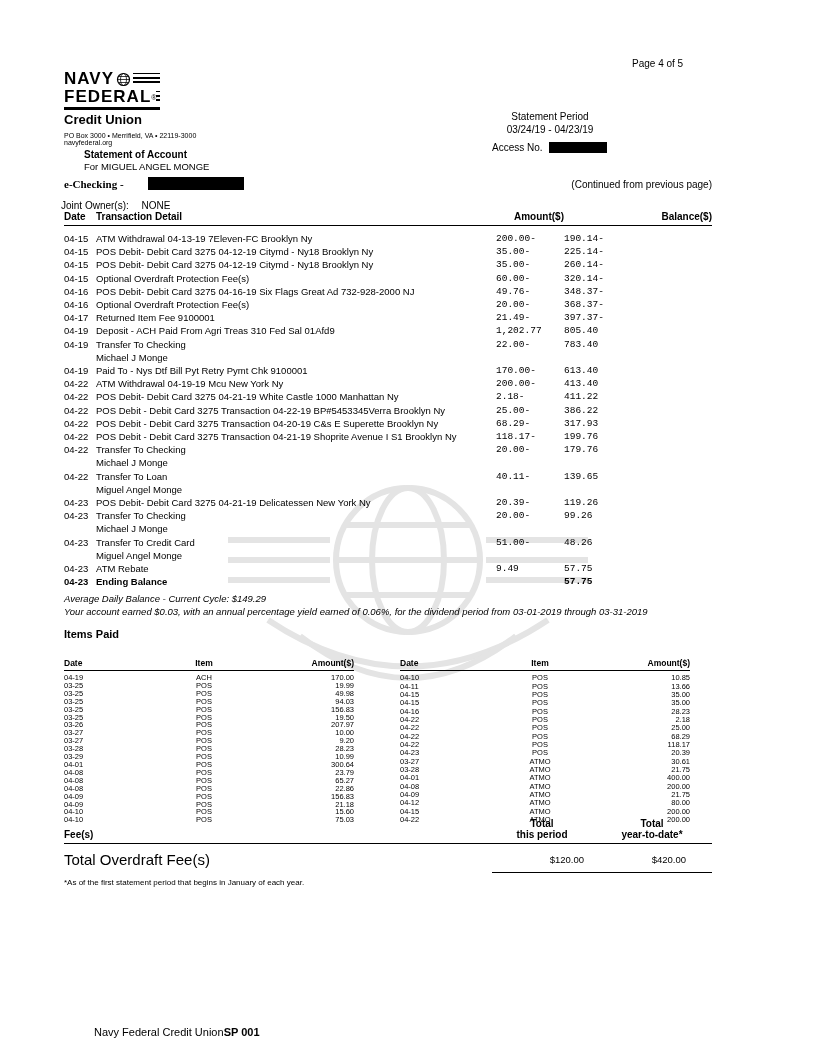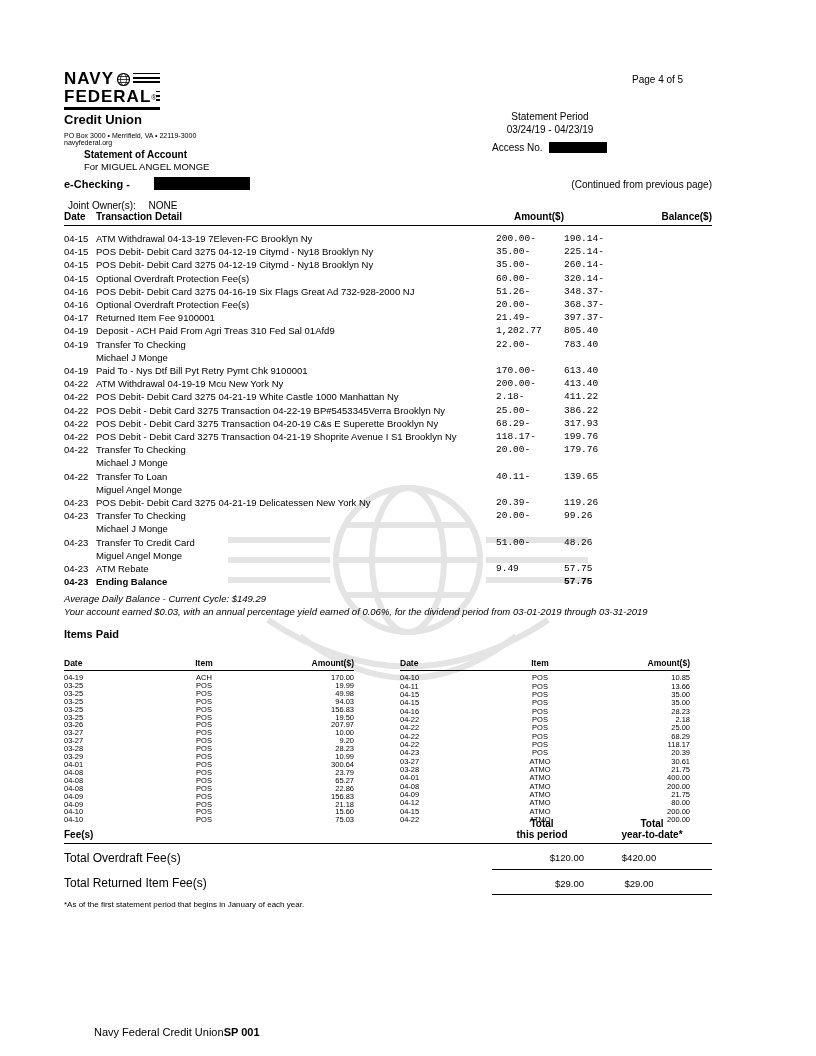--- a/index.html
+++ b/index.html
@@ -3,21 +3,21 @@
 <meta charset="utf-8">
 <style>
   * { margin:0; padding:0; box-sizing:border-box; }
   html, body { background:#fff; }
   .page {
     position:relative; width:816px; height:1056px; background:#fff;
     font-family:"Liberation Sans","DejaVu Sans",sans-serif; color:#000; overflow:hidden;
   }
 
   
-  .page-number { position:absolute; top:58px; left:632px; font-size:10px;margin-top:16px; }
+  .page-number { position:absolute; top:58px; left:632px; font-size:10px; }
 
   
   .logo-block { position:absolute; top:70px; left:64px; width:96px; }
   .logo-row { display:flex; align-items:center; }
   .logo-navy, .logo-federal { font-weight:900; font-size:17px; letter-spacing:1px; line-height:18px; }
   .logo-reg { font-size:7px; vertical-align:top; }
   .logo-globe { display:inline-flex; margin:0 2px; }
   .logo-stripes { flex:1; height:12px; background:repeating-linear-gradient(to bottom,#000 0 1.5px,transparent 1.5px 4.2px); }
   .logo-rule { border-top:3px solid #000; margin:1px 0 2px 0; }
   .logo-cu { font-weight:bold; font-size:13px; }
@@ -29,25 +29,25 @@
   .access-line { position:absolute; top:142px; left:492px; font-size:10px; display:flex; align-items:center; gap:6px; }
   .redact-access { width:58px; height:11px; background:#000; display:inline-block; }
 
   
   .soa { position:absolute; top:149px; left:84px; }
   .soa-title { font-size:10px; font-weight:bold; }
   .soa-name { font-size:9.5px; margin-top:1px; }
 
   
   .section-header { position:absolute; top:177px; left:64px; width:648px; display:flex; justify-content:space-between; align-items:flex-start; }
-  .echecking { font-size:11px; font-weight:bold; display:flex; align-items:center; gap:24px; }
+  .echecking { font-size:11px; font-weight:bold; display:flex; align-items:center; gap:24px;font-family:Liberation Serif, serif; }
   .redact-account { width:96px; height:13px; background:#000; display:inline-block; }
   .continued { font-size:10px; padding-top:2px; }
 
-  .joint-owners { position:absolute; top:200px; left:68px; font-size:10px; }
+  .joint-owners { position:absolute; top:200px; left:61px; font-size:10px; }
   .joint-owners .jo-value { margin-left:10px; }
 
   
   .watermark { position:absolute; top:468px; left:228px; opacity:1; pointer-events:none; }
 
   
   .txn-table { position:absolute; top:211px; left:64px; width:648px; border-collapse:collapse; }
   .txn-table th { font-size:10px; font-weight:bold; text-align:left; border-bottom:1px solid #000; padding:0 0 3px 0; }
   .txn-table th.num { text-align:right; }
   .txn-table td { font-size:9.5px; line-height:13.2px; vertical-align:top; white-space:nowrap; }
@@ -70,23 +70,23 @@
   .items-table td.c { text-align:center; }
   .items-table td.r { text-align:right; }
   .items-table tbody tr:first-of-type td { padding-top:3px; }
 
   
   .fees-section { position:absolute; top:818px; left:64px; width:648px; }
   .fees-table { width:100%; border-collapse:collapse; }
   .fees-table th { border-bottom:1px solid #000; font-size:10px; font-weight:bold; padding-bottom:3px; line-height:11px; }
   .fees-table th.fee-label-h { text-align:left; vertical-align:bottom; }
   .fees-table th.fee-col-h { text-align:center; }
-  .fees-table td.fee-label { font-size:12px; padding:7px 0 4px 0; }
+  .fees-table td.fee-label { font-size:15px; padding:7px 0 4px 0; }
   .fees-table td.fee-amt { font-size:9.5px; text-align:right; padding:7px 8px 4px 0; border-bottom:1px solid #000; }
-  .fees-table td.fee-amt.ytd { padding-right:26px;text-align:center; }
+  .fees-table td.fee-amt.ytd { padding-right:26px; }
   .fees-footnote { font-size:8px; margin-top:5px; }
 
   
   .footer { position:absolute; top:1026px; left:64px; width:648px; display:flex; justify-content:flex-start; font-size:11px; }
   .footer-left { margin-left:30px; }
   .footer-right { font-weight:bold; }
 </style>
 </head>
 <body>
 
@@ -208,21 +208,21 @@
         <tr>
           <td>04-15</td>
           <td>Optional Overdraft Protection Fee(s)</td>
           <td class="num">60.00-</td>
           <td class="num">320.14-</td>
         </tr>
 
         <tr>
           <td>04-16</td>
           <td>POS Debit- Debit Card 3275 04-16-19 Six Flags Great Ad 732-928-2000 NJ</td>
-          <td class="num">51.26-</td>
+          <td class="num">49.76-</td>
           <td class="num">348.37-</td>
         </tr>
 
         <tr>
           <td>04-16</td>
           <td>Optional Overdraft Protection Fee(s)</td>
           <td class="num">20.00-</td>
           <td class="num">368.37-</td>
         </tr>
 
@@ -664,25 +664,20 @@
         </tr>
       </thead>
       <tbody>
 
           <tr>
             <td class="fee-label">Total Overdraft Fee(s)</td>
             <td class="fee-amt">$120.00</td>
             <td class="fee-amt ytd">$420.00</td>
           </tr>
 
-          <tr>
-            <td class="fee-label">Total Returned Item Fee(s)</td>
-            <td class="fee-amt">$29.00</td>
-            <td class="fee-amt ytd">$29.00</td>
-          </tr>
         </tbody>
     </table>
     <div class="fees-footnote">*As of the first statement period that begins in January of each year.</div>
   </div>
 
   <div class="footer">
     <span class="footer-left">Navy Federal Credit Union</span>
     <span class="footer-right">SP 001</span>
   </div>
 

